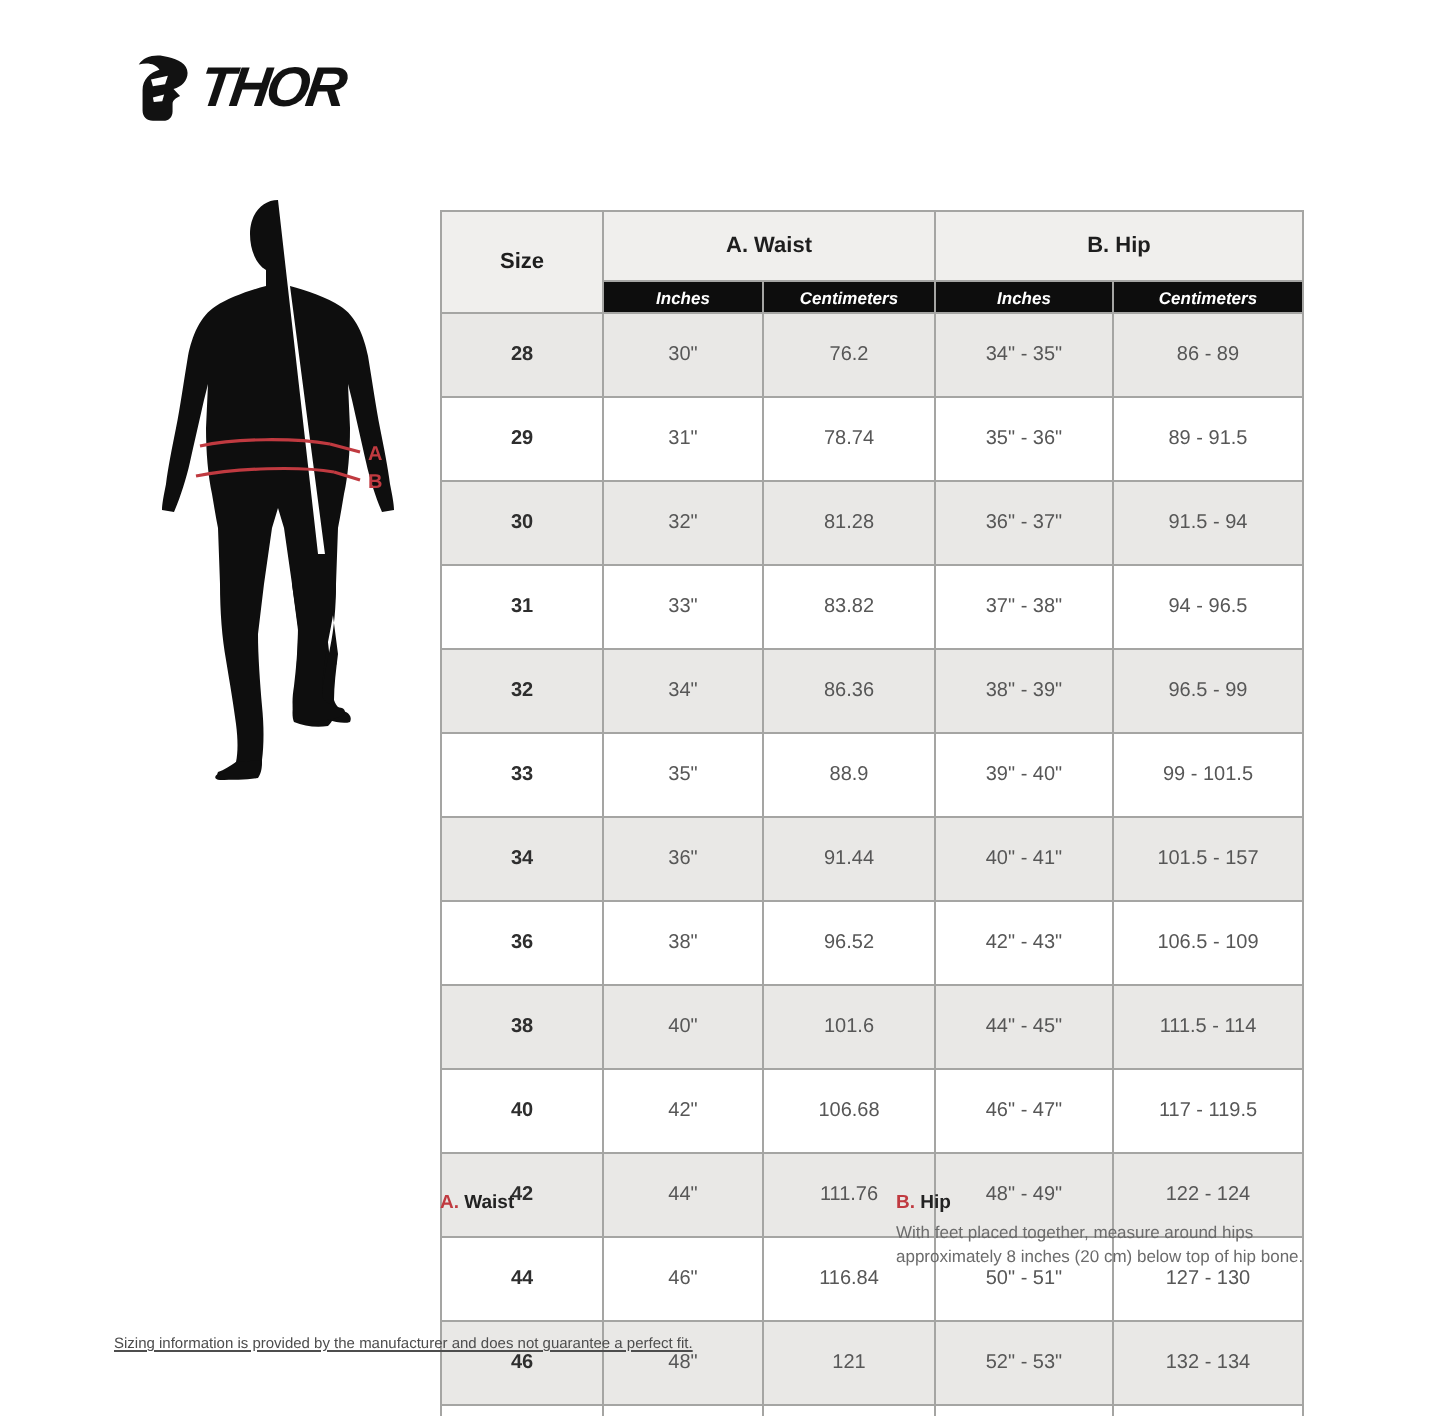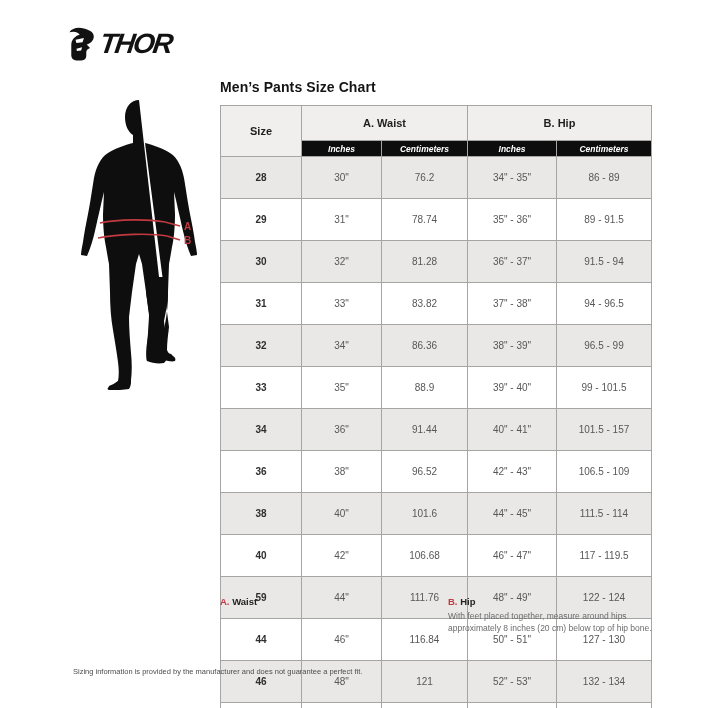--- a/index.html
+++ b/index.html
@@ -57,22 +57,22 @@
   .measure-heading { font-size:14px; font-weight:bold; color:#141414; margin-bottom:11px; }
   .measure-cols { display:flex; }
   .m-col { width:207px; }
   .m-col + .m-col { margin-left:21px; width:216px; }
   .m-title { font-size:9.5px; font-weight:bold; color:#222; margin-bottom:3px; }
   .m-key { color:var(--accent); }
   .m-desc { font-size:8.5px; color:#6b6b6b; line-height:1.45; }
 
   
   .disclaimer {
-    position:absolute; left:73px; top:666px; width:310px;
-    font-size:7.5px; color:#4d4d4d; line-height:1.55;
+    position:absolute; left:57px; top:666px; width:310px;
+    font-size:7.5px; color:#4d4d4d; line-height:1.55;text-decoration:underline;
   }
 </style>
 </head>
 <body>
 
 <div class="page">
 
   <div class="logo">
     <svg class="logo-icon" viewBox="0 0 32 36" aria-hidden="true">
       <path d="M17,1.5 C11,-0.5 4,1 1.5,5.5 C6,4.2 10.5,5 12.5,8.2 C7.5,9.5 3.5,13.5 3.5,19 L3.5,30 C3.5,33.2 5.8,35.5 9,35.5 L14.5,35.5 C17.5,35.5 19.5,33.5 19.5,30.5 L19.5,26.5 C19.5,24.5 21.5,23.3 23.5,22.3 L20,18.5 C24.5,17.3 27.5,14 27.5,10 C27.5,5 22.5,3 17,1.5 Z" fill="#121212"></path>
@@ -94,21 +94,20 @@
 
       <path class="m-line" d="M28,126 C46,122 76,122 93,125"></path>
       <path class="m-line" d="M93,125 L108,129"></path>
       <path class="m-line" d="M26,141 C46,137 78,136 95,139"></path>
       <path class="m-line" d="M95,139 L108,143"></path>
       <text class="m-label" x="112" y="133">A</text>
       <text class="m-label" x="112" y="147">B</text>
     </svg>
   </div>
 
-  <div class="chart-title">Men’s Pants Size Chart</div>
 
   <table class="size-chart">
     <colgroup>
       <col style="width:81px">
         <col style="width:80px">
         <col style="width:86px">
         <col style="width:89px">
         <col style="width:95px">
     </colgroup>
     <thead>
@@ -189,21 +188,21 @@
           <td>111.5 - 114</td>
         </tr>
         <tr>
           <th>40</th>
           <td>42"</td>
           <td>106.68</td>
           <td>46" - 47"</td>
           <td>117 - 119.5</td>
         </tr>
         <tr>
-          <th>59</th>
+          <th>42</th>
           <td>44"</td>
           <td>111.76</td>
           <td>48" - 49"</td>
           <td>122 - 124</td>
         </tr>
         <tr>
           <th>44</th>
           <td>46"</td>
           <td>116.84</td>
           <td>50" - 51"</td>

